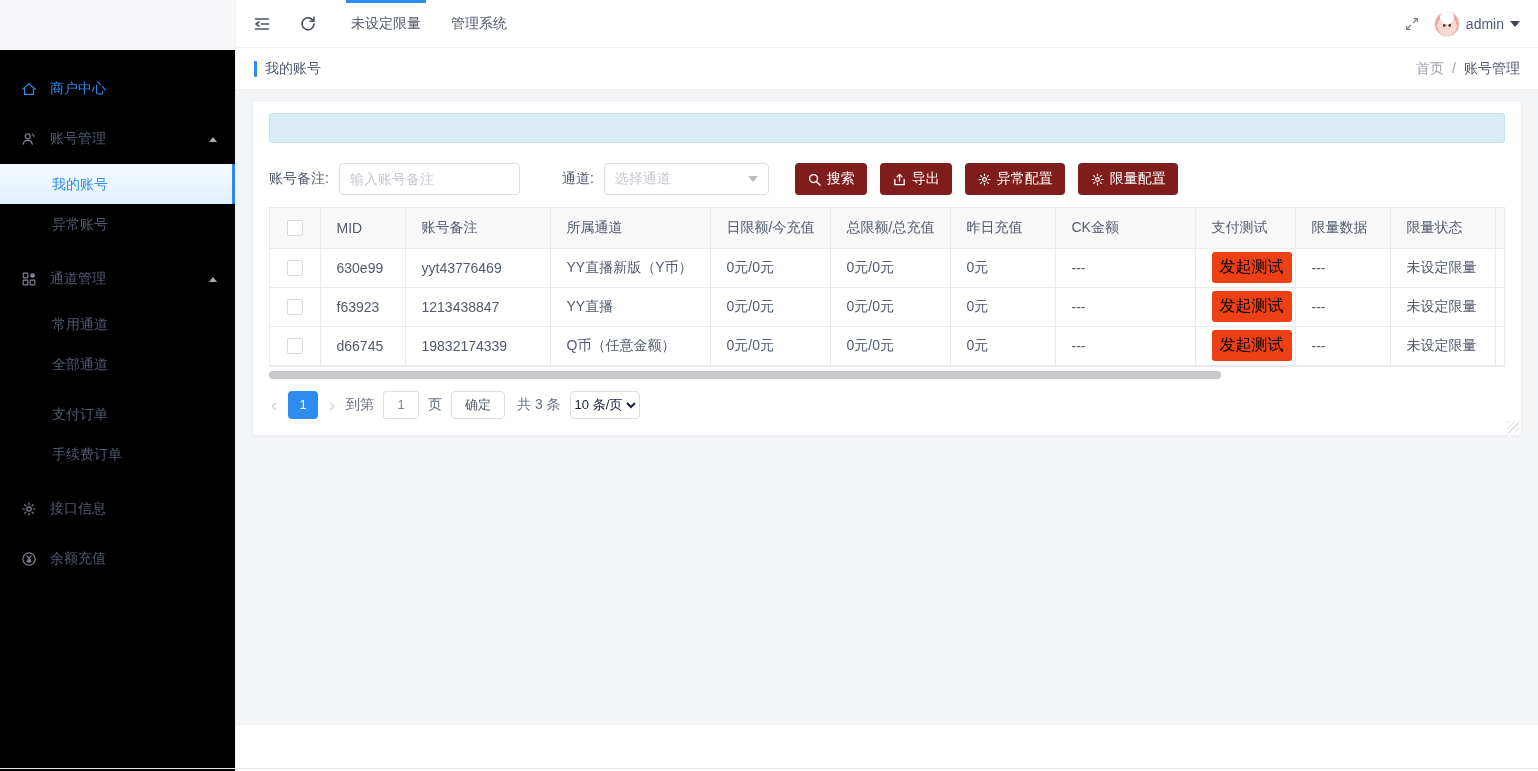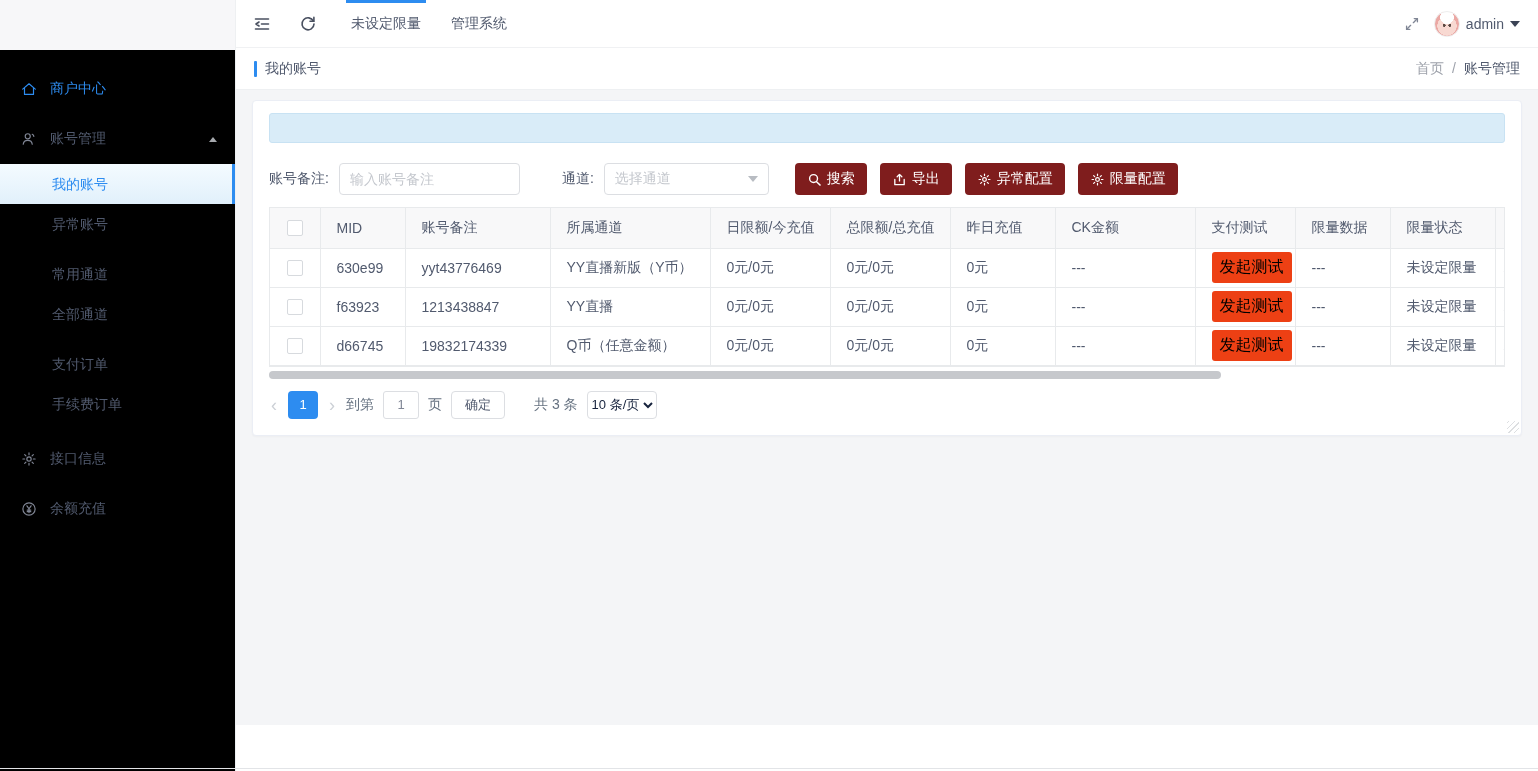--- a/index.html
+++ b/index.html
@@ -82,21 +82,21 @@
 
   .hscroll { height:8px; margin-top:4px; position:relative; }
   .hthumb { position:absolute; left:0; top:0; height:8px; width:77%; background:#c6c8cc; border-radius:4px; cursor:pointer; }
 
   
   .pager { display:flex; align-items:center; margin-top:12px; gap:9px; color:#657180; }
   .pg-arrow { color:#ccd0d6; font-size:18px; line-height:1; padding:0 2px; cursor:pointer; user-select:none; }
   .pg-num { min-width:30px; height:28px; background:#2d8cf0; color:#fff; border-radius:4px; display:flex; align-items:center; justify-content:center; font-size:13px; cursor:pointer; }
   .goto-input { width:36px; height:28px; border:1px solid #dcdee2; border-radius:3px; text-align:center; color:#808695; font-size:13px; outline:none; font-family:inherit; }
   .confirm-btn { height:28px; background:#fff; border:1px solid #dcdee2; border-radius:4px; color:#515a6e; font-size:13px; padding:0 13px; cursor:pointer; font-family:inherit; }
-  .total-txt { margin-left:20px; }
+  .total-txt { margin-left:3px; }
   .page-size { height:28px; border:1px solid #dcdee2; border-radius:4px; background:#fff; color:#17233d; font-size:13px; font-family:inherit; outline:none; }
 </style>
 </head>
 <body>
 
 <div class="app">
 
   <aside class="sidebar">
     <div class="logo-box"></div>
     <nav id="sidebar-menu">
@@ -116,20 +116,32 @@
               <path d="M3.6 15.8c.3-2.7 2.3-4.3 5-4.3s4.7 1.6 5 4.3"></path>
               <path d="M13.6 4.8c1 .4 1.7 1.2 1.8 2.3"></path>
             </svg>
           </span>
           <span class="s-label">账号管理</span>
           <span class="caret-up"></span>
         </div>
         <div class="side-sub active">我的账号</div>
         <div class="side-sub">异常账号</div>
         <div class="group-gap"></div>
+        <div class="side-item">
+          <span class="s-icon">
+            <svg viewBox="0 0 20 20" width="18" height="18" fill="none" stroke="currentColor" stroke-width="1.3">
+              <rect x="3.5" y="3.5" width="5.2" height="5.2" rx="0.8"></rect>
+              <rect x="11.3" y="3.5" width="5.2" height="5.2" rx="2.6" fill="currentColor" stroke="none"></rect>
+              <rect x="3.5" y="11.3" width="5.2" height="5.2" rx="0.8"></rect>
+              <rect x="11.3" y="11.3" width="5.2" height="5.2" rx="0.8"></rect>
+            </svg>
+          </span>
+          <span class="s-label">通道管理</span>
+          <span class="caret-up"></span>
+        </div>
         <div class="side-sub">常用通道</div>
         <div class="side-sub">全部通道</div>
         <div class="group-gap"></div>
         <div class="side-sub">支付订单</div>
         <div class="side-sub">手续费订单</div>
         <div class="group-gap"></div>
         <div class="side-item">
           <span class="s-icon">
             <svg viewBox="0 0 20 20" width="18" height="18" fill="none" stroke="currentColor" stroke-width="1.3" stroke-linecap="round">
               <circle cx="10" cy="10" r="2.4"></circle>

